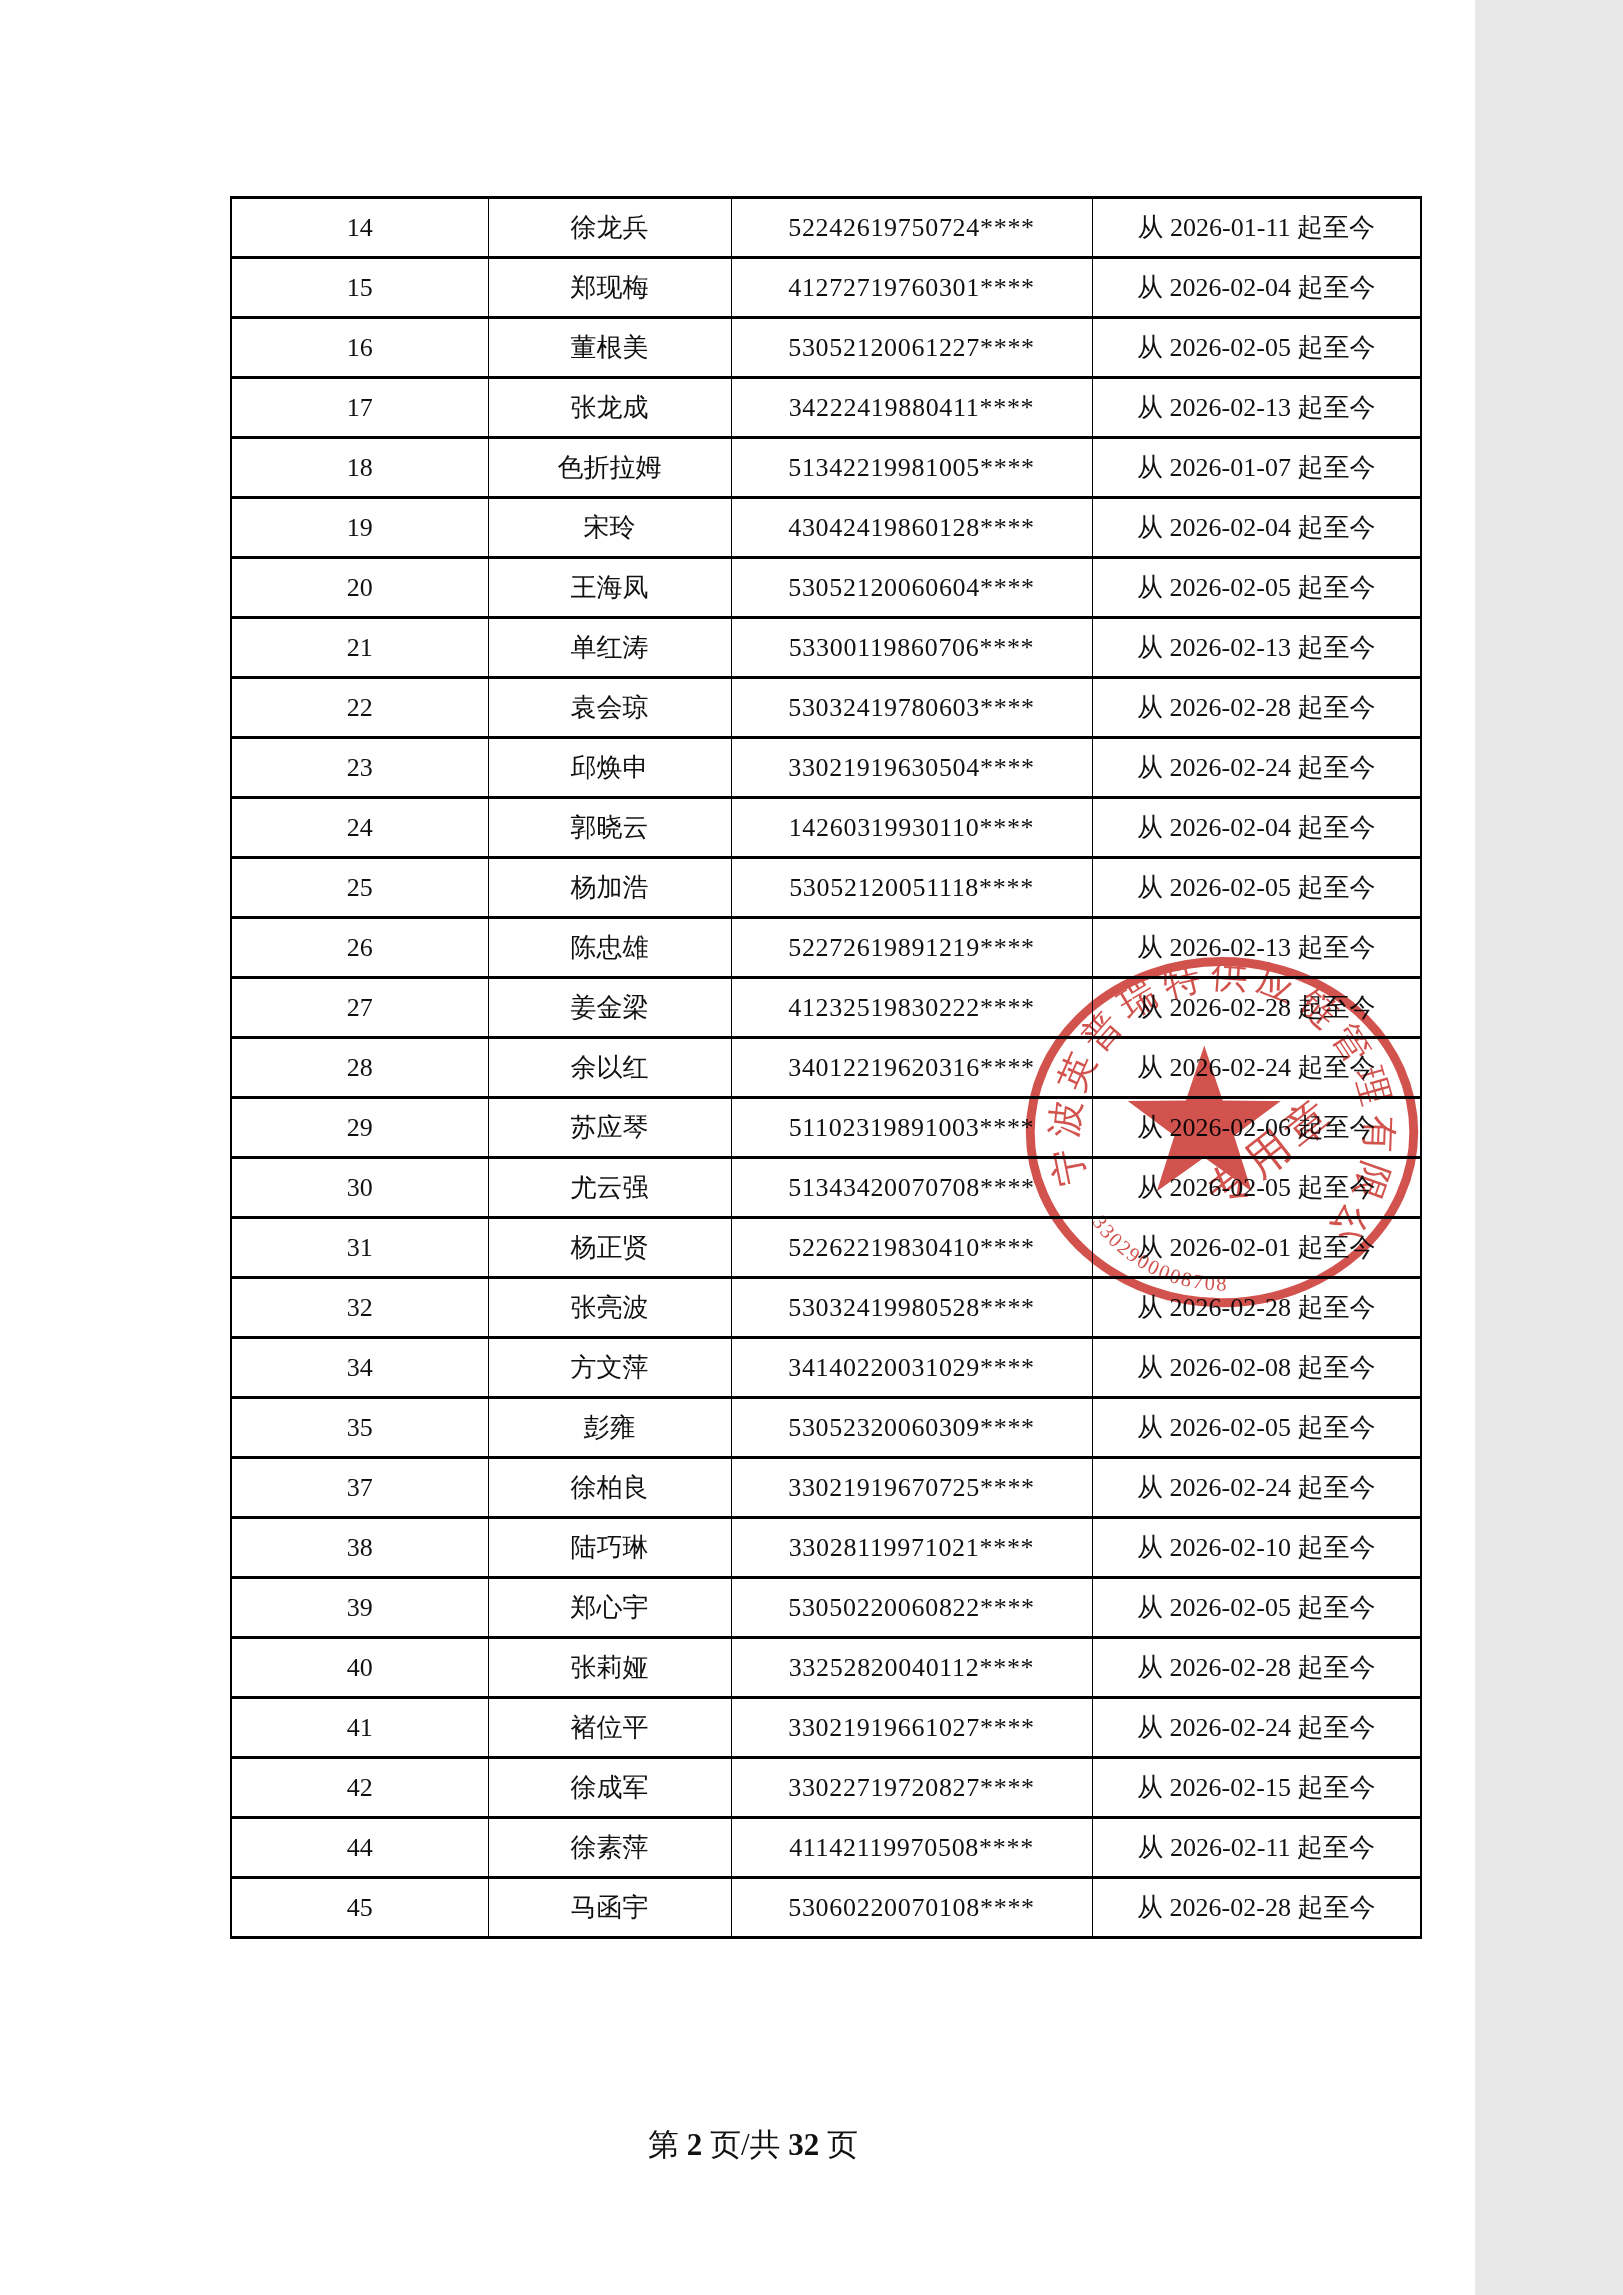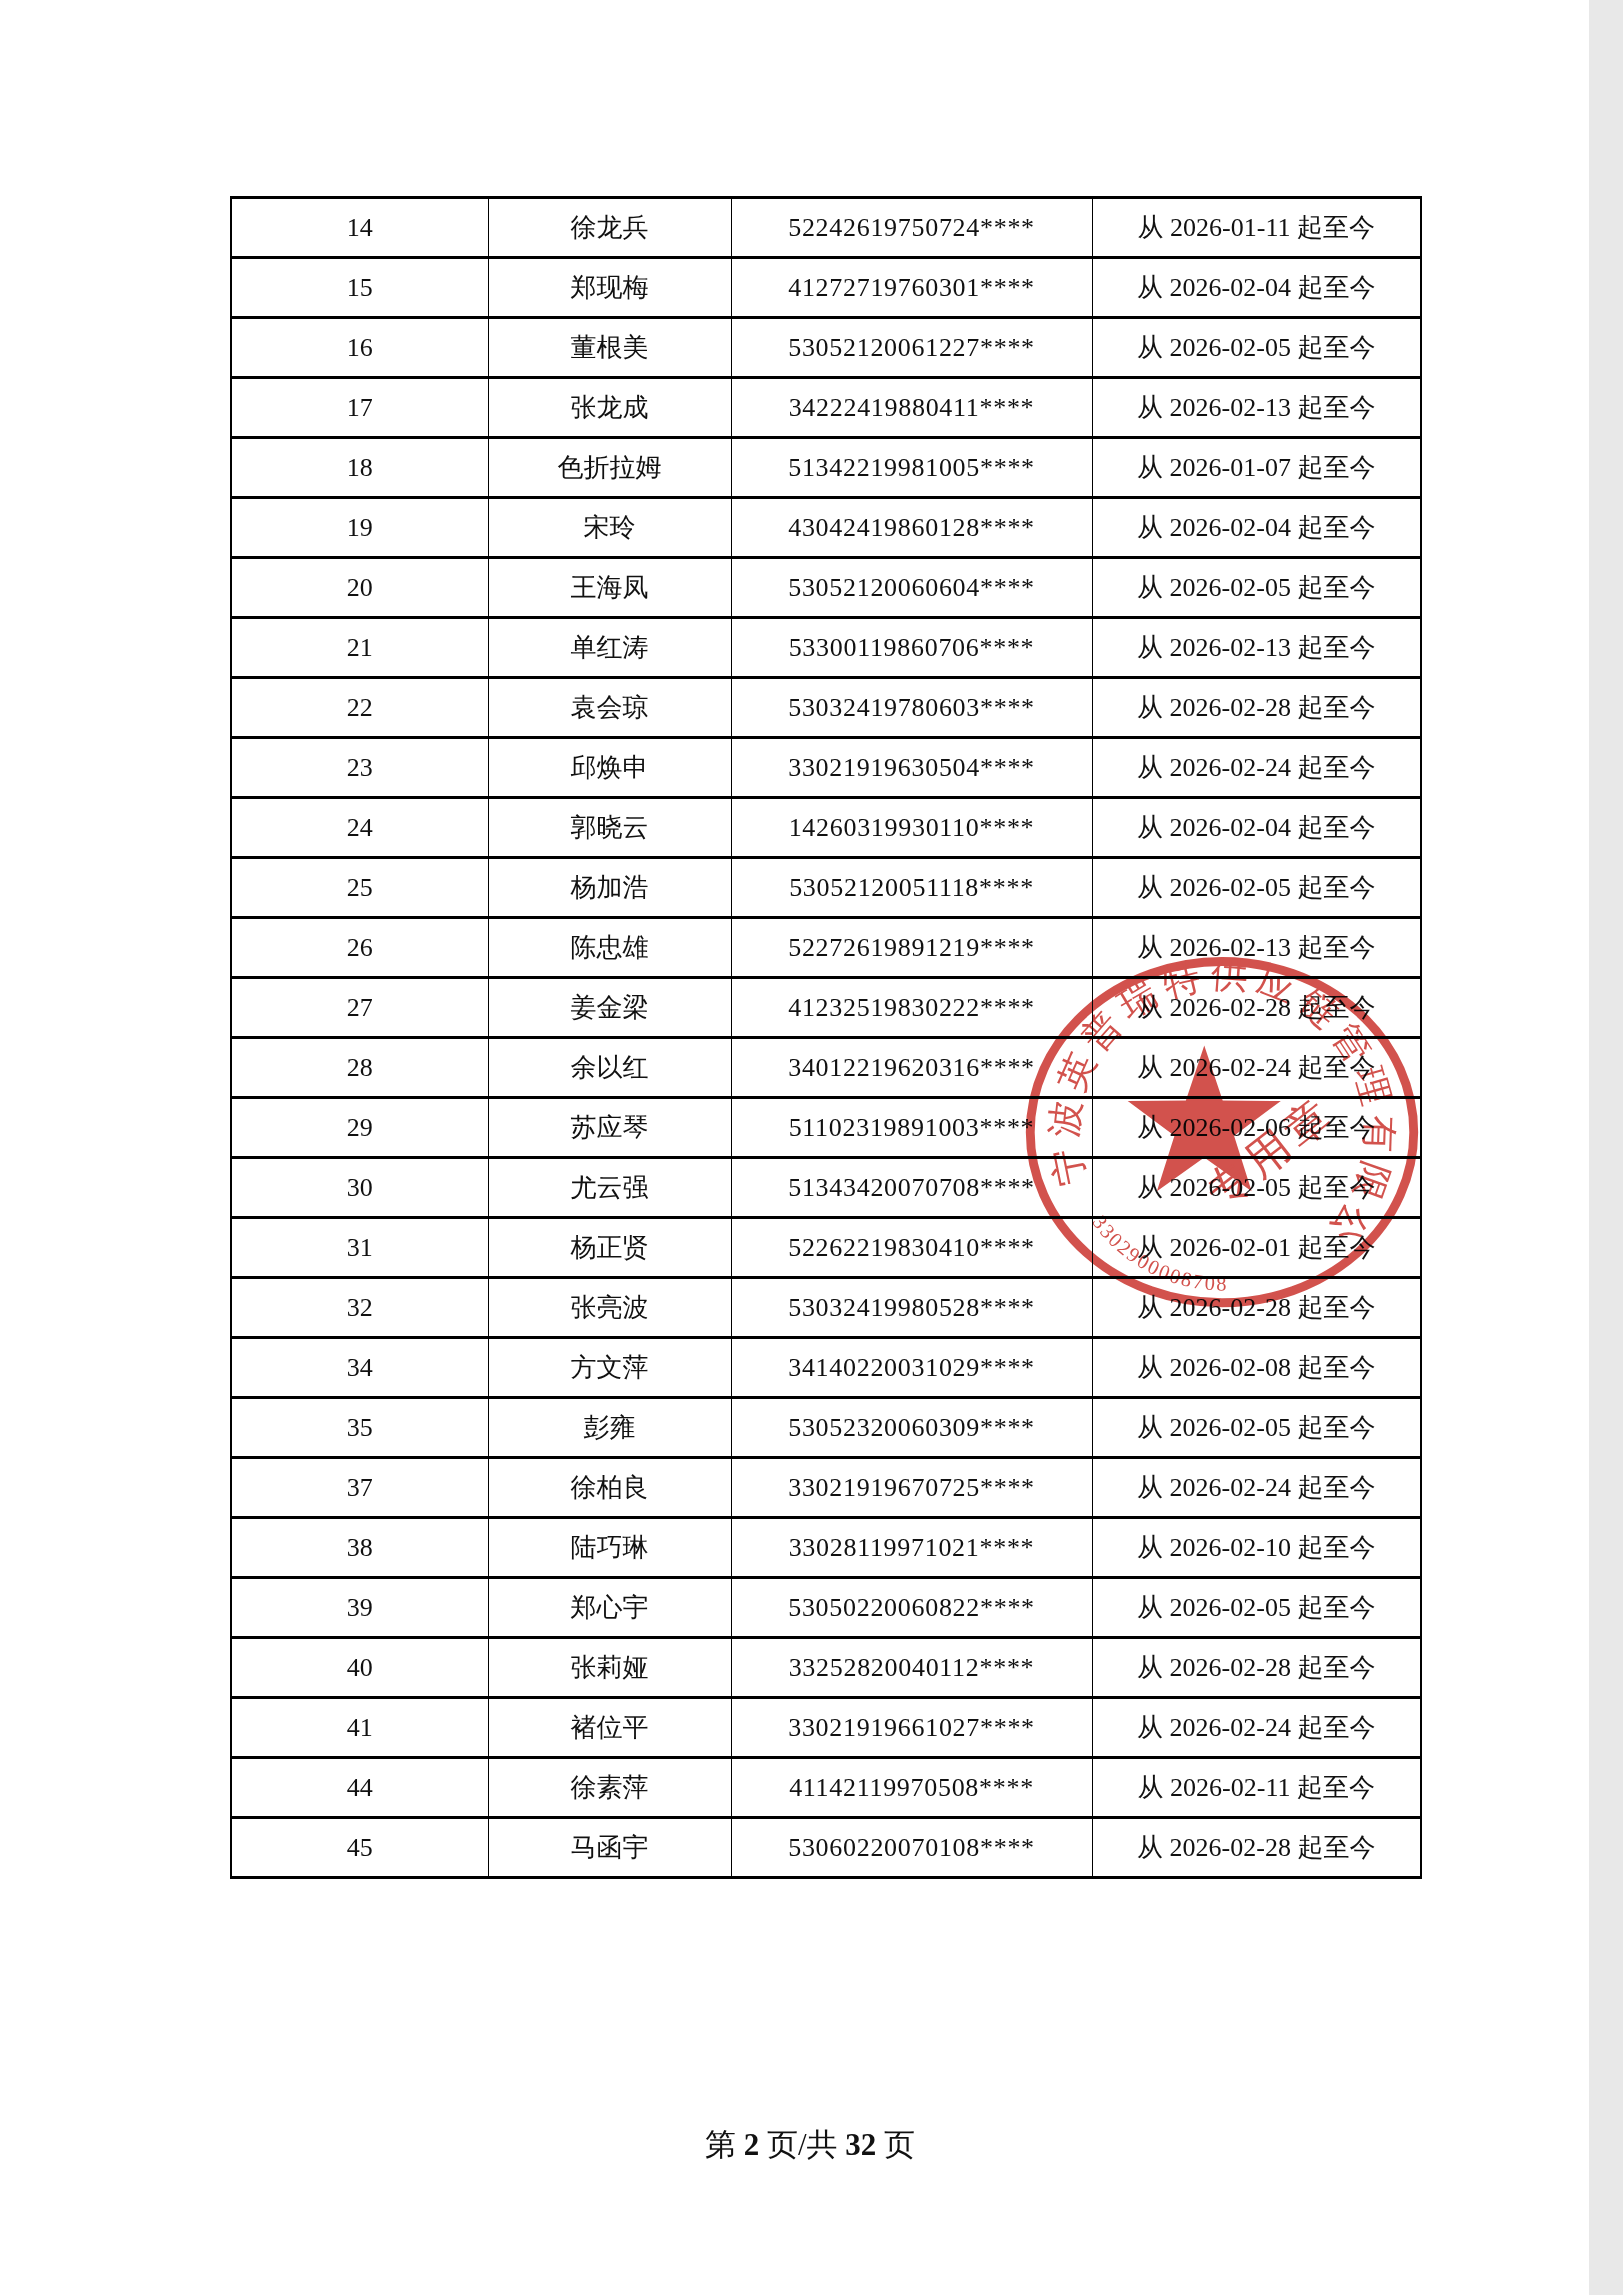--- a/index.html
+++ b/index.html
@@ -1,18 +1,18 @@
 <!DOCTYPE html>
 <html style="font-size:11px"><head>
 <meta charset="utf-8">
 <style>
   html,body{margin:0;padding:0;background:#e8e8e8;}
   .page{
     position:relative;
-    width:1589px;height:2295px;
+    width:1475px;height:2295px;
     background:#ffffff;
     font-family:"Liberation Serif","DejaVu Serif",serif;
     color:#111;
     overflow:hidden;
   }
   table.roster{
     position:absolute;
     left:230px;top:196px;
     width:1191px;
     border-collapse:collapse;
@@ -215,20 +215,26 @@
           <td class="col-index">40</td>
           <td class="col-name">张莉娅</td>
           <td class="col-id">33252820040112****</td>
           <td class="col-period">从 2026-02-28 起至今</td>
         </tr>
         <tr>
           <td class="col-index">41</td>
           <td class="col-name">褚位平</td>
           <td class="col-id">33021919661027****</td>
           <td class="col-period">从 2026-02-24 起至今</td>
+        </tr>
+        <tr>
+          <td class="col-index">42</td>
+          <td class="col-name">徐成军</td>
+          <td class="col-id">33022719720827****</td>
+          <td class="col-period">从 2026-02-15 起至今</td>
         </tr>
         <tr>
           <td class="col-index">44</td>
           <td class="col-name">徐素萍</td>
           <td class="col-id">41142119970508****</td>
           <td class="col-period">从 2026-02-11 起至今</td>
         </tr>
         <tr>
           <td class="col-index">45</td>
           <td class="col-name">马函宇</td>

